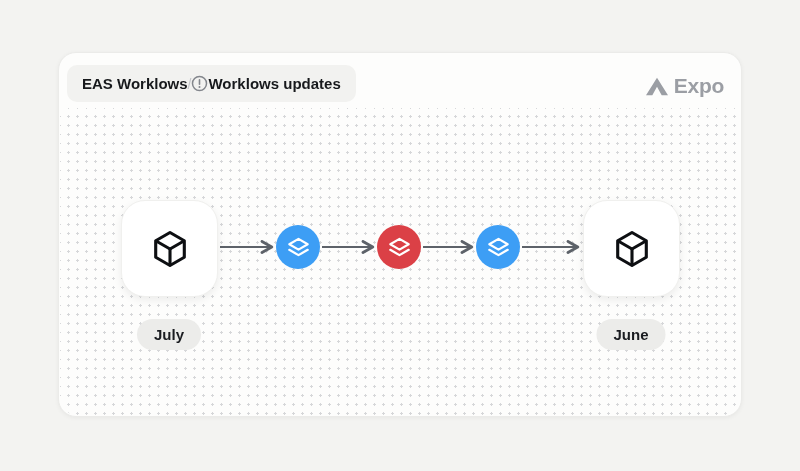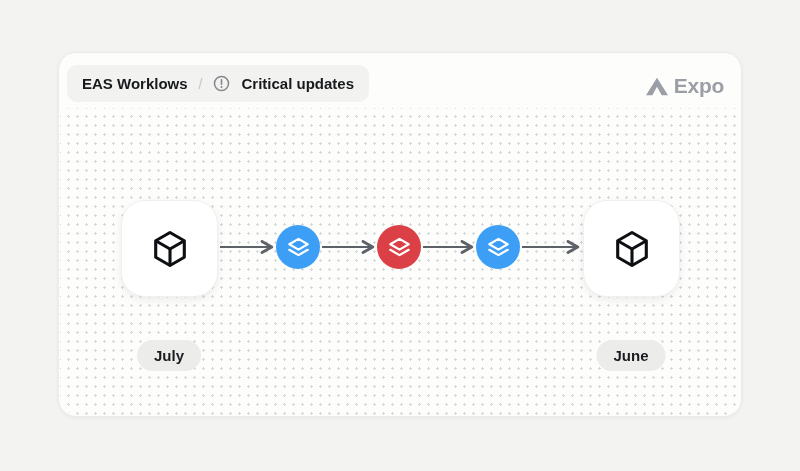--- a/index.html
+++ b/index.html
@@ -26,21 +26,21 @@
     background-image:radial-gradient(circle,#d6d7d9 1px,transparent 1.35px);
     background-size:9px 9px;
     background-position:4px 4px;
     border-radius:0 0 17px 17px;
     pointer-events:none;
   }
 
   
   .breadcrumb{
     position:absolute;left:8px;top:12px;height:37px;
-    display:inline-flex;align-items:center;gap:11px;
+    display:inline-flex;align-items:center;gap:0;
     background:#f2f2f0;border-radius:10px;
     padding:0 15px;
   }
   .crumb{font-size:15px;font-weight:700;color:#17191c;white-space:nowrap;}
   .crumb-sep{font-size:14px;font-weight:400;color:#c3c5c9;}
   .alert-icn{display:inline-flex;align-items:center;}
 
   .brand{
     position:absolute;right:17px;top:19px;height:28px;
     display:inline-flex;align-items:center;gap:5px;justify-content:center;
@@ -65,21 +65,21 @@
   .update-node.blue{background:#3d9ef5;}
   .update-node.red{background:#db4046;}
   .update-node.n1{left:217px;}
   .update-node.n2{left:318px;}
   .update-node.n3{left:417px;}
 
   .month-pill{
     position:absolute;top:266px;height:31px;transform:translateX(-50%);
     display:inline-flex;align-items:center;
     background:#ececea;border-radius:16px;padding:0 17px;
-    font-size:15px;font-weight:600;color:#1a1c20;white-space:nowrap;margin-top:21px;
+    font-size:15px;font-weight:600;color:#1a1c20;white-space:nowrap;
   }
   .month-pill.start{left:110px;}
   .month-pill.end{left:572px;}
 
   .arrows{position:absolute;left:0;top:0;pointer-events:none;}
 </style>
 </head>
 <body>
 
 <div class="stage">
@@ -90,21 +90,21 @@
     <div class="breadcrumb">
       <span class="crumb">EAS Worklows</span>
       <span class="crumb-sep">/</span>
       <span class="alert-icn">
         <svg viewBox="0 0 16 16" width="17" height="17">
           <circle cx="8" cy="8" r="6.6" fill="none" stroke="#83868c" stroke-width="1.4"></circle>
           <line x1="8" y1="4.6" x2="8" y2="8.7" stroke="#83868c" stroke-width="1.5" stroke-linecap="round"></line>
           <circle cx="8" cy="11.3" r="0.95" fill="#83868c"></circle>
         </svg>
       </span>
-      <span class="crumb">Critical updates</span>
+      <span class="crumb">Worklows updates</span>
     </div>
 
     <div class="brand">
       <span style="display:inline-flex;">
         <svg viewBox="0 0 26 24" width="24" height="22">
           <path d="M13 3 L25 22 L18.1 22 L13 12.9 L7.9 22 L1 22 Z" fill="#9b9ea4"></path>
         </svg>
       </span>
       <span class="brand-name">Expo</span>
     </div>

